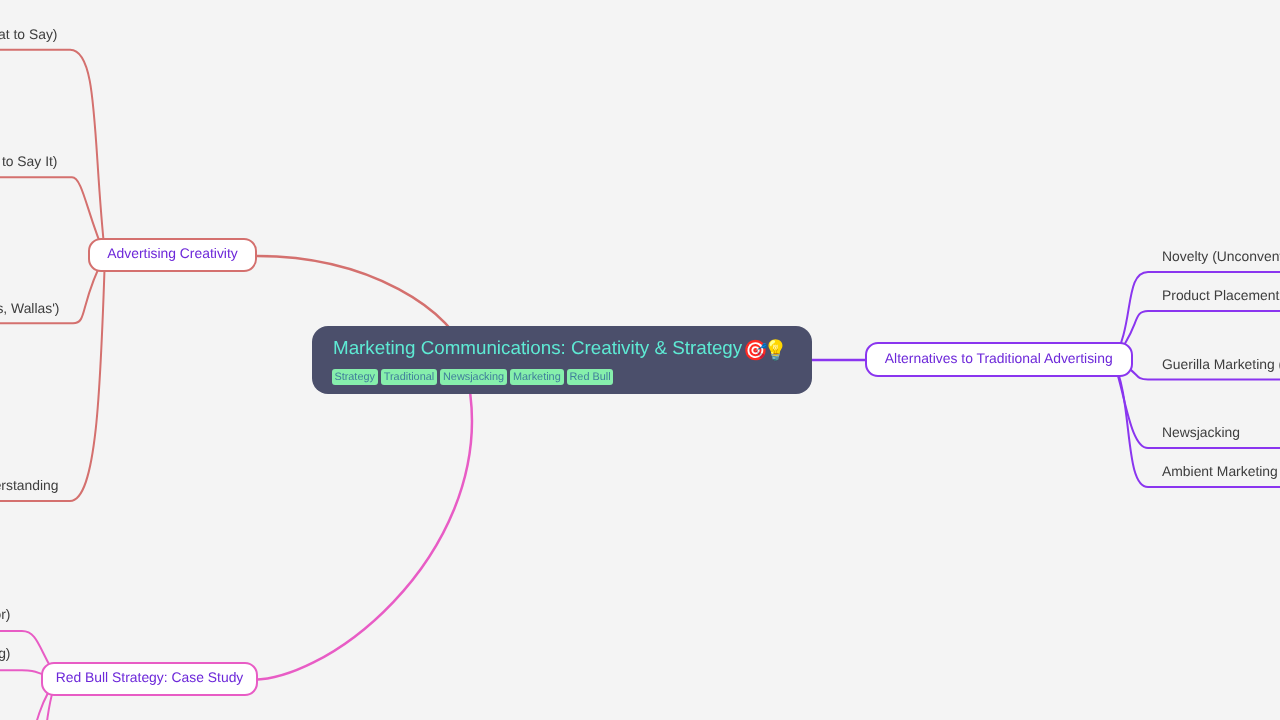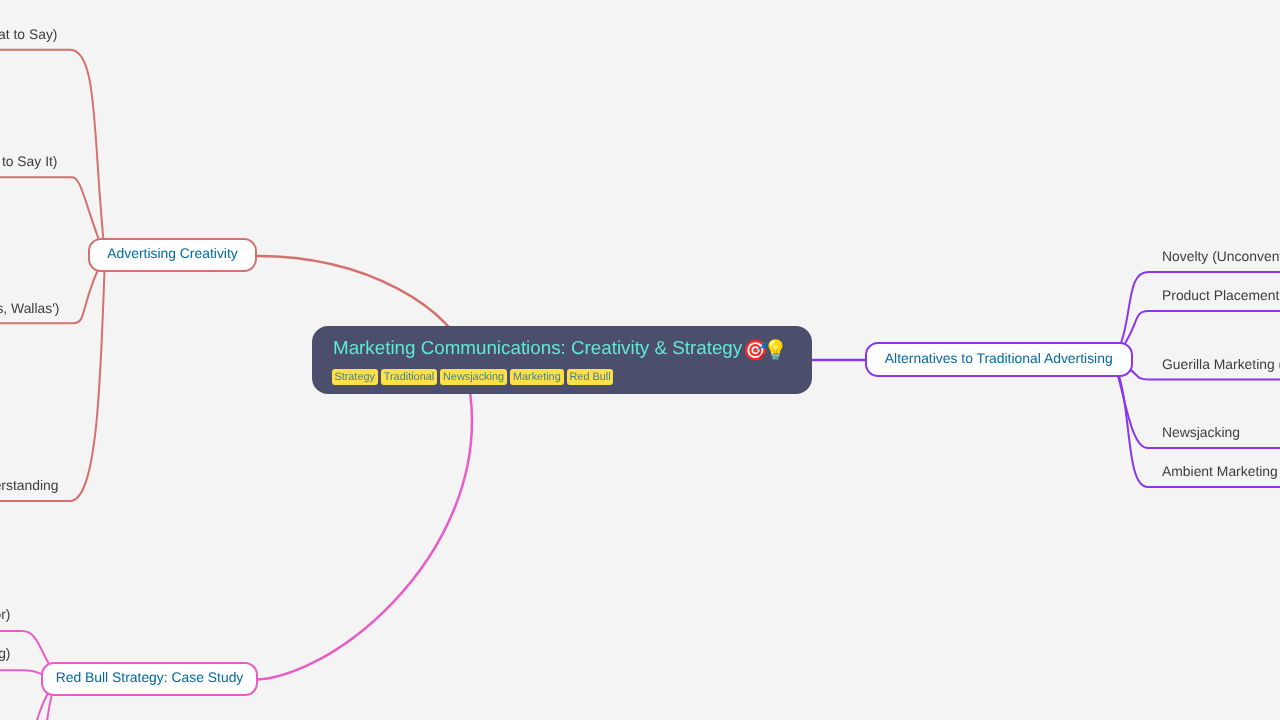--- a/index.html
+++ b/index.html
@@ -7,30 +7,30 @@
   body{width:1280px;height:720px;overflow:hidden;background:#f4f4f4;
        font-family:"Liberation Sans",sans-serif;
        -webkit-font-smoothing:antialiased;text-rendering:geometricPrecision;}
   #stage{position:relative;width:1280px;height:720px;}
   svg#edges{position:absolute;left:0;top:0;width:1280px;height:720px;overflow:visible;}
   svg#edges path{fill:none;stroke-linecap:round;}
 
   .node{position:absolute;background:#ffffff;border-radius:13px;box-sizing:border-box;
         display:flex;align-items:center;justify-content:center;white-space:nowrap;
         border:2.8px solid #000;}
-  .node .lbl{color:#0369a1;font-size:13.9px;line-height:1;position:relative;top:-1px;}
+  .node .lbl{color:#6d28d9;font-size:13.9px;line-height:1;position:relative;top:-1px;}
 
   #central{position:absolute;left:312px;top:326px;width:500px;height:68px;
            background:#4b4f6b;border-radius:16px;box-sizing:border-box;}
   #central .title{position:absolute;left:21px;top:10px;color:#5eead4;font-size:18.8px;
                   line-height:24px;white-space:nowrap;}
   #central .emoji{font-size:20px;display:inline-block;vertical-align:-3px;margin-left:1px;}
   #central .emoji.bulb{margin-left:-5px;}
   #central .tags{position:absolute;left:19.6px;top:43px;display:flex;gap:3.2px;}
-  #central .tag{background:#fde047;color:#41809b;font-size:10.9px;
+  #central .tag{background:#86efac;color:#41809b;font-size:10.9px;
                 padding:0 2.8px;border-radius:3px;line-height:16px;height:16px;}
 
   .leaf{position:absolute;color:#3d3d3d;font-size:13.9px;white-space:nowrap;line-height:1;}
 </style>
 </head>
 <body>
 
 <div id="stage">
   <svg id="edges">
       <path d="M-5,49.8 L70,49.8 C98.7,49.5 92.6,141.1 105,255" stroke="#d4706e" stroke-width="2" fill="none"></path>

